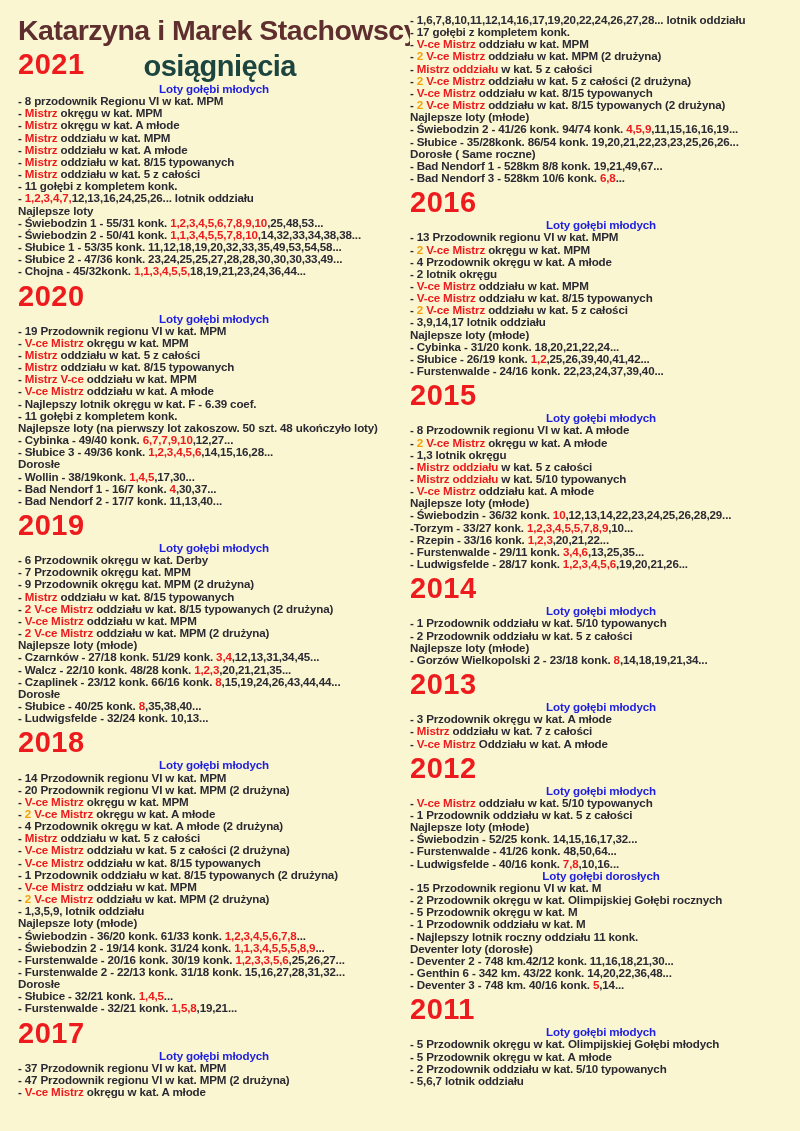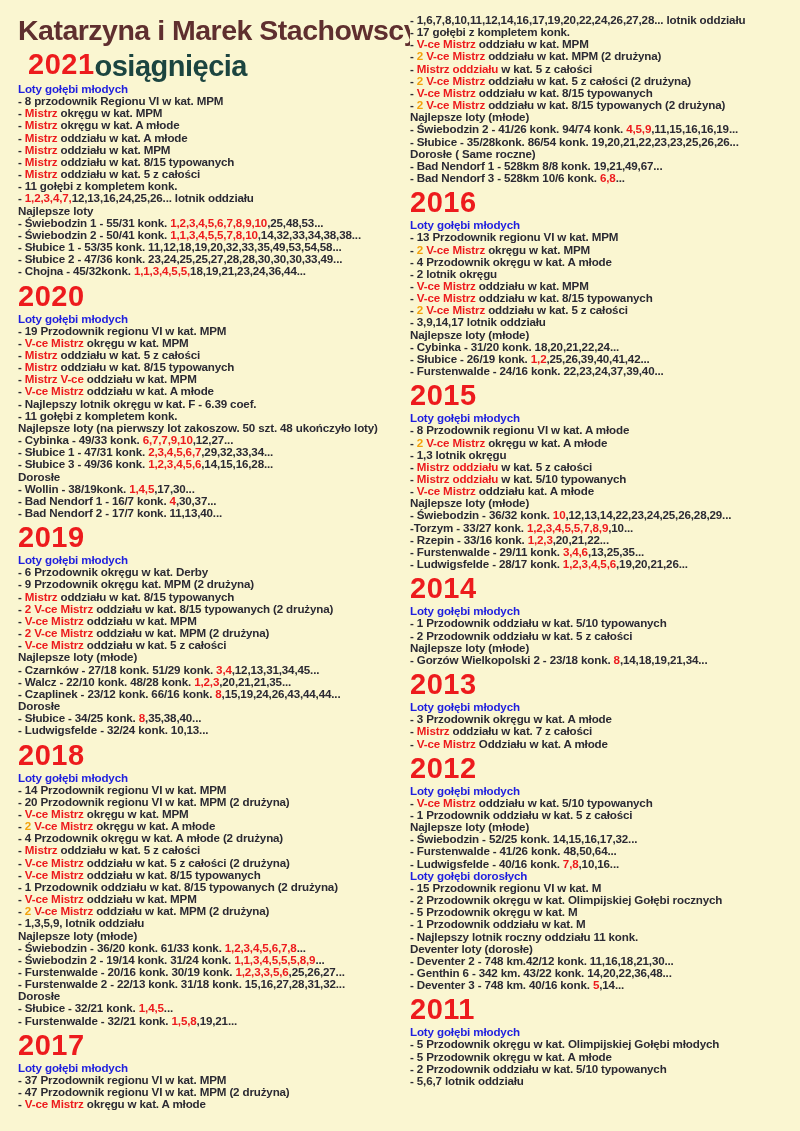--- a/index.html
+++ b/index.html
@@ -22,62 +22,62 @@
   .col-right{width:382px;padding-top:8px;}
   .page-title{
     margin:8px 0 0 0;
     font-size:28.5px;
     line-height:32px;
     color:#5F2F2F;
     text-align:center;
     letter-spacing:-0.5px;
     white-space:nowrap;
   }
-  .title-row{display:flex;align-items:flex-end;margin:0 0 2px 10px;}
+  .title-row{display:flex;align-items:flex-end;margin:0 0 2px 0;}
   .subtitle{
-    flex:1;
+    flex:1;text-align:center;
     font-size:29px;line-height:30px;
     color:#1C4540;
     padding-right:55px;
     letter-spacing:-0.5px;
   }
   .year-heading{
     font-size:29px;line-height:29px;
     color:#ED1B1D;
     margin:4px 0 2px 0;
     letter-spacing:0.5px;
   }
   .line{
     font-size:11.6px;
     line-height:12.15px;
     white-space:nowrap;
     letter-spacing:-0.15px;
   }
-  .line.blue{color:#1E1EDF;}
+  .line.blue{color:#1E1EDF;text-align:center;}
   .seg-d{color:inherit;}
   .seg-r{color:#ED1B1D;}
   .seg-o{color:#F3A20B;}
 </style>
 </head>
 <body>
 
 <div class="page">
   <div class="col col-left">
     <div class="page-title">Katarzyna i Marek Stachowscy</div>
     <div class="title-row">
       <span class="year-heading">2021</span>
       <span class="subtitle">osiągnięcia</span>
     </div>
     <div id="left-sections">
         <div class="line blue">Loty gołębi młodych</div>
         <div class="line"><span class="seg-d">- 8 przodownik Regionu VI w kat. MPM</span></div>
         <div class="line"><span class="seg-d">- </span><span class="seg-r">Mistrz</span><span class="seg-d"> okręgu w kat. MPM</span></div>
         <div class="line"><span class="seg-d">- </span><span class="seg-r">Mistrz</span><span class="seg-d"> okręgu w kat. A młode</span></div>
+        <div class="line"><span class="seg-d">- </span><span class="seg-r">Mistrz</span><span class="seg-d"> oddziału w kat. MPM</span></div>
         <div class="line"><span class="seg-d">- </span><span class="seg-r">Mistrz</span><span class="seg-d"> oddziału w kat. A młode</span></div>
-        <div class="line"><span class="seg-d">- </span><span class="seg-r">Mistrz</span><span class="seg-d"> oddziału w kat. MPM</span></div>
         <div class="line"><span class="seg-d">- </span><span class="seg-r">Mistrz</span><span class="seg-d"> oddziału w kat. 8/15 typowanych</span></div>
         <div class="line"><span class="seg-d">- </span><span class="seg-r">Mistrz</span><span class="seg-d"> oddziału w kat. 5 z całości</span></div>
         <div class="line"><span class="seg-d">- 11 gołębi z kompletem konk.</span></div>
         <div class="line"><span class="seg-d">- </span><span class="seg-r">1,2,3,4,7,</span><span class="seg-d">12,13,16,24,25,26... lotnik oddziału</span></div>
         <div class="line">Najlepsze loty</div>
         <div class="line"><span class="seg-d">- Świebodzin 1 - 55/31 konk. </span><span class="seg-r">1,2,3,4,5,6,7,8,9,10</span><span class="seg-d">,25,48,53...</span></div>
         <div class="line"><span class="seg-d">- Świebodzin 2 - 50/41 konk. </span><span class="seg-r">1,1,3,4,5,5,7,8,10</span><span class="seg-d">,14,32,33,34,38,38...</span></div>
         <div class="line"><span class="seg-d">- Słubice 1 - 53/35 konk. 11,12,18,19,20,32,33,35,49,53,54,58...</span></div>
         <div class="line"><span class="seg-d">- Słubice 2 - 47/36 konk. 23,24,25,25,27,28,28,30,30,30,33,49...</span></div>
         <div class="line"><span class="seg-d">- Chojna - 45/32konk. </span><span class="seg-r">1,1,3,4,5,5,</span><span class="seg-d">18,19,21,23,24,36,44...</span></div>
@@ -85,42 +85,41 @@
         <div class="line blue">Loty gołębi młodych</div>
         <div class="line"><span class="seg-d">- 19 Przodownik regionu VI w kat. MPM</span></div>
         <div class="line"><span class="seg-d">- </span><span class="seg-r">V-ce Mistrz</span><span class="seg-d"> okręgu w kat. MPM</span></div>
         <div class="line"><span class="seg-d">- </span><span class="seg-r">Mistrz</span><span class="seg-d"> oddziału w kat. 5 z całości</span></div>
         <div class="line"><span class="seg-d">- </span><span class="seg-r">Mistrz</span><span class="seg-d"> oddziału w kat. 8/15 typowanych</span></div>
         <div class="line"><span class="seg-d">- </span><span class="seg-r">Mistrz V-ce</span><span class="seg-d"> oddziału w kat. MPM</span></div>
         <div class="line"><span class="seg-d">- </span><span class="seg-r">V-ce Mistrz</span><span class="seg-d"> oddziału w kat. A młode</span></div>
         <div class="line"><span class="seg-d">- Najlepszy lotnik okręgu w kat. F - 6.39 coef.</span></div>
         <div class="line"><span class="seg-d">- 11 gołębi z kompletem konk.</span></div>
         <div class="line">Najlepsze loty (na pierwszy lot zakoszow. 50 szt. 48 ukończyło loty)</div>
-        <div class="line"><span class="seg-d">- Cybinka - 49/33 konk. </span><span class="seg-r">6,7,7,9,10</span><span class="seg-d">,12,27...</span></div>
-        <div class="line"><span class="seg-d">- Słubice 1 - 47/31 konk. </span><span class="seg-r">2,3,4,5,6,7</span><span class="seg-d">,29,32,33,34...</span></div>
+        <div class="line"><span class="seg-d">- Cybinka - 49/40 konk. </span><span class="seg-r">6,7,7,9,10</span><span class="seg-d">,12,27...</span></div>
         <div class="line"><span class="seg-d">- Słubice 3 - 49/36 konk. </span><span class="seg-r">1,2,3,4,5,6</span><span class="seg-d">,14,15,16,28...</span></div>
         <div class="line">Dorosłe</div>
         <div class="line"><span class="seg-d">- Wollin - 38/19konk. </span><span class="seg-r">1,4,5</span><span class="seg-d">,17,30...</span></div>
         <div class="line"><span class="seg-d">- Bad Nendorf 1 - 16/7 konk. </span><span class="seg-r">4</span><span class="seg-d">,30,37...</span></div>
         <div class="line"><span class="seg-d">- Bad Nendorf 2 - 17/7 konk. 11,13,40...</span></div>
         <div class="year-heading">2019</div>
         <div class="line blue">Loty gołębi młodych</div>
         <div class="line"><span class="seg-d">- 6 Przodownik okręgu w kat. Derby</span></div>
+        <div class="line"><span class="seg-d">- 7 Przodownik okręgu kat. MPM</span></div>
         <div class="line"><span class="seg-d">- 9 Przodownik okręgu kat. MPM (2 drużyna)</span></div>
         <div class="line"><span class="seg-d">- </span><span class="seg-r">Mistrz</span><span class="seg-d"> oddziału w kat. 8/15 typowanych</span></div>
         <div class="line"><span class="seg-d">- </span><span class="seg-r">2 V-ce Mistrz</span><span class="seg-d"> oddziału w kat. 8/15 typowanych (2 drużyna)</span></div>
         <div class="line"><span class="seg-d">- </span><span class="seg-r">V-ce Mistrz</span><span class="seg-d"> oddziału w kat. MPM</span></div>
         <div class="line"><span class="seg-d">- </span><span class="seg-r">2 V-ce Mistrz</span><span class="seg-d"> oddziału w kat. MPM (2 drużyna)</span></div>
-        <div class="line"><span class="seg-d">- </span><span class="seg-r">V-ce Mistrz</span><span class="seg-d"> oddziału w kat. 5 z całości</span></div>
         <div class="line">Najlepsze loty (młode)</div>
         <div class="line"><span class="seg-d">- Czarnków - 27/18 konk. 51/29 konk. </span><span class="seg-r">3,4</span><span class="seg-d">,12,13,31,34,45...</span></div>
         <div class="line"><span class="seg-d">- Walcz - 22/10 konk. 48/28 konk. </span><span class="seg-r">1,2,3</span><span class="seg-d">,20,21,21,35...</span></div>
         <div class="line"><span class="seg-d">- Czaplinek - 23/12 konk. 66/16 konk. </span><span class="seg-r">8</span><span class="seg-d">,15,19,24,26,43,44,44...</span></div>
         <div class="line">Dorosłe</div>
-        <div class="line"><span class="seg-d">- Słubice - 34/25 konk. </span><span class="seg-r">8</span><span class="seg-d">,35,38,40...</span></div>
+        <div class="line"><span class="seg-d">- Słubice - 40/25 konk. </span><span class="seg-r">8</span><span class="seg-d">,35,38,40...</span></div>
         <div class="line"><span class="seg-d">- Ludwigsfelde - 32/24 konk. 10,13...</span></div>
         <div class="year-heading">2018</div>
         <div class="line blue">Loty gołębi młodych</div>
         <div class="line"><span class="seg-d">- 14 Przodownik regionu VI w kat. MPM</span></div>
         <div class="line"><span class="seg-d">- 20 Przodownik regionu VI w kat. MPM (2 drużyna)</span></div>
         <div class="line"><span class="seg-d">- </span><span class="seg-r">V-ce Mistrz</span><span class="seg-d"> okręgu w kat. MPM</span></div>
         <div class="line"><span class="seg-d">- </span><span class="seg-o">2 </span><span class="seg-r">V-ce Mistrz</span><span class="seg-d"> okręgu w kat. A młode</span></div>
         <div class="line"><span class="seg-d">- 4 Przodownik okręgu w kat. A młode (2 drużyna)</span></div>
         <div class="line"><span class="seg-d">- </span><span class="seg-r">Mistrz</span><span class="seg-d"> oddziału w kat. 5 z całości</span></div>
         <div class="line"><span class="seg-d">- </span><span class="seg-r">V-ce Mistrz</span><span class="seg-d"> oddziału w kat. 5 z całości (2 drużyna)</span></div>

